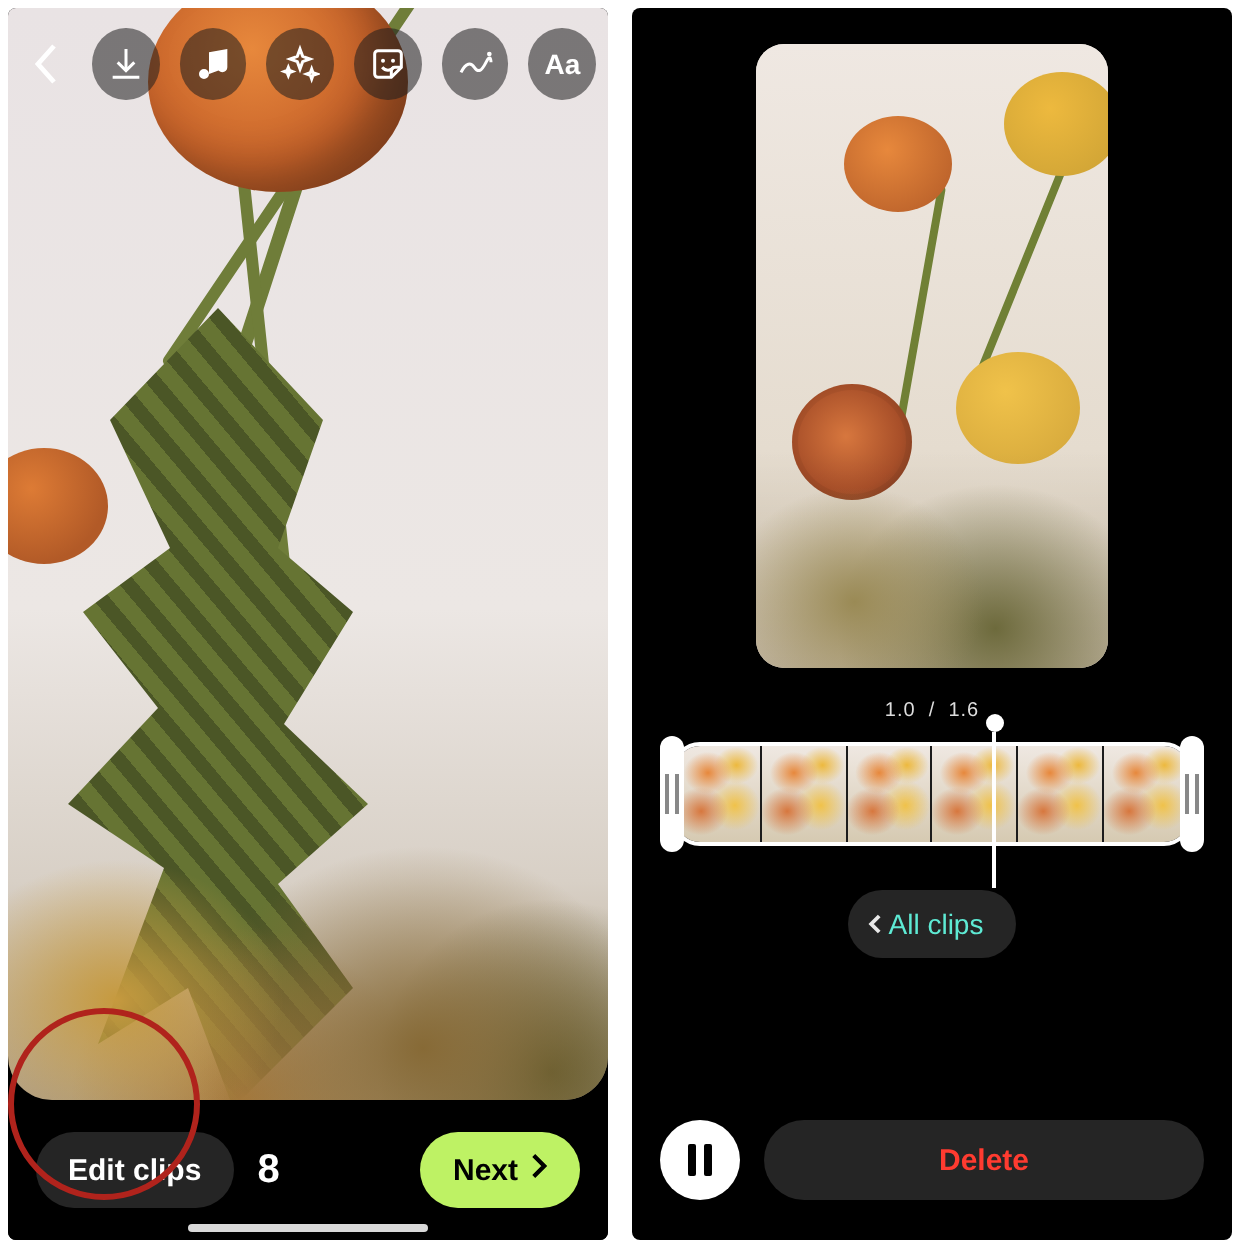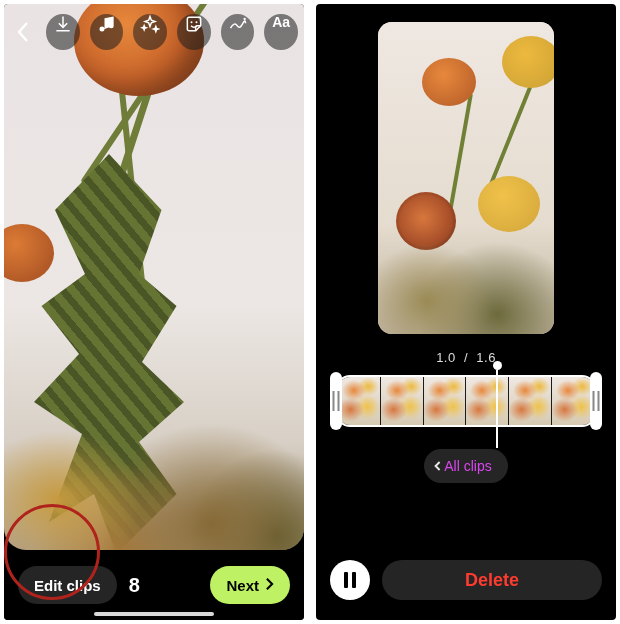--- a/index.html
+++ b/index.html
@@ -71,21 +71,21 @@
     z-index:5;
   }
   .chev-back{
     width:28px;height:32px;display:flex;align-items:center;justify-content:center;
     color:#fff;cursor:pointer;
   }
   .chev-back svg{width:14px;height:22px;stroke:#fff;stroke-width:2.4;fill:none;}
   .tool{
     width:36px;height:36px;border-radius:50%;
     background:rgba(30,30,30,.55);
-    display:flex;justify-content:center;
+    display:flex;align-items:center;justify-content:center;
     cursor:pointer;
   }
   .tool svg{width:20px;height:20px;stroke:#fff;stroke-width:1.8;fill:none;}
   .tool.filled svg{fill:#fff;stroke:none;}
   .tool .txt{color:#fff;font-size:14px;font-weight:600;}
 
   .bottom-bar{
     position:absolute;left:0;right:0;bottom:0;height:70px;
     background:var(--black);
     display:flex;align-items:center;padding:0 14px;gap:12px;
@@ -130,21 +130,21 @@
   .rstem{position:absolute;width:4px;background:#708035;border-radius:4px;}
   .rstem.a{height:150px;left:78px;top:70px;transform:rotate(10deg);}
   .rstem.b{height:130px;left:130px;top:50px;transform:rotate(22deg);}
   .rfoliage{position:absolute;left:0;right:0;bottom:0;height:110px;
     background:
       radial-gradient(90px 80px at 28% 70%,#9a8a55 0%,rgba(154,138,85,0) 72%),
       radial-gradient(110px 100px at 68% 82%,#6d6a3c 0%,rgba(109,106,60,0) 72%),
       linear-gradient(180deg,rgba(0,0,0,0) 0%,rgba(0,0,0,.08) 100%);
   }
 
-  .time-readout{margin-top:16px;color:#ddd;font-size:13px;letter-spacing:.5px;}
+  .time-readout{margin-top:16px;color:#ddd;font-size:10px;letter-spacing:.5px;}
 
   .strip-wrap{margin-top:10px;width:260px;height:52px;position:relative;}
   .strip{
     position:absolute;inset:0;border:2.5px solid #fff;border-radius:14px;
     display:flex;overflow:hidden;background:#222;
   }
   .thumb{flex:1;border-right:1px solid rgba(0,0,0,.15);}
   .thumb:last-child{border-right:none;}
   .thumb .mini{width:100%;height:100%;
     background:
@@ -158,39 +158,39 @@
   .handle::after{content:"";position:absolute;top:50%;left:50%;transform:translate(-50%,-50%);
     width:3px;height:20px;border-left:2px solid #888;border-right:2px solid #888;}
   .handle.left{left:-6px;}
   .handle.right{right:-6px;}
   .playhead{position:absolute;top:-14px;left:62%;width:0;}
   .playhead .dot{width:9px;height:9px;background:#fff;border-radius:50%;margin-left:-4px;}
   .playhead .line{width:2px;height:78px;background:#fff;margin-left:-1px;}
 
   .allclips{
     margin-top:22px;height:34px;border-radius:18px;background:var(--dark-pill);
-    color:#d946ef;display:inline-flex;align-items:center;padding:0 16px 0 10px;
+    color:#5eead4;display:inline-flex;align-items:center;padding:0 16px 0 10px;
     font-size:14px;cursor:pointer;gap:2px;
   }
   .allclips svg{width:8px;height:12px;stroke:#e8e8e8;stroke-width:2.4;fill:none;}
 
   .ctrl-row{
     position:absolute;left:0;right:0;bottom:16px;height:48px;padding:0 14px;
     display:flex;align-items:center;gap:12px;
   }
   .play{
     width:40px;height:40px;border-radius:50%;background:#fff;
     display:flex;align-items:center;justify-content:center;cursor:pointer;
   }
   .play .bars{display:flex;gap:4px;}
   .play .bars span{width:4px;height:16px;background:#000;border-radius:1px;}
   .delete{
     flex:1;height:40px;border-radius:20px;background:var(--dark-pill);
     color:var(--red);display:flex;align-items:center;justify-content:center;
-    font-size:18px;font-weight:600;cursor:pointer;
+    font-size:15px;font-weight:600;cursor:pointer;
   }
 </style>
 </head>
 <body>
 
 <div id="app">
 
   <div class="phone">
     <div class="ed-canvas">
 

